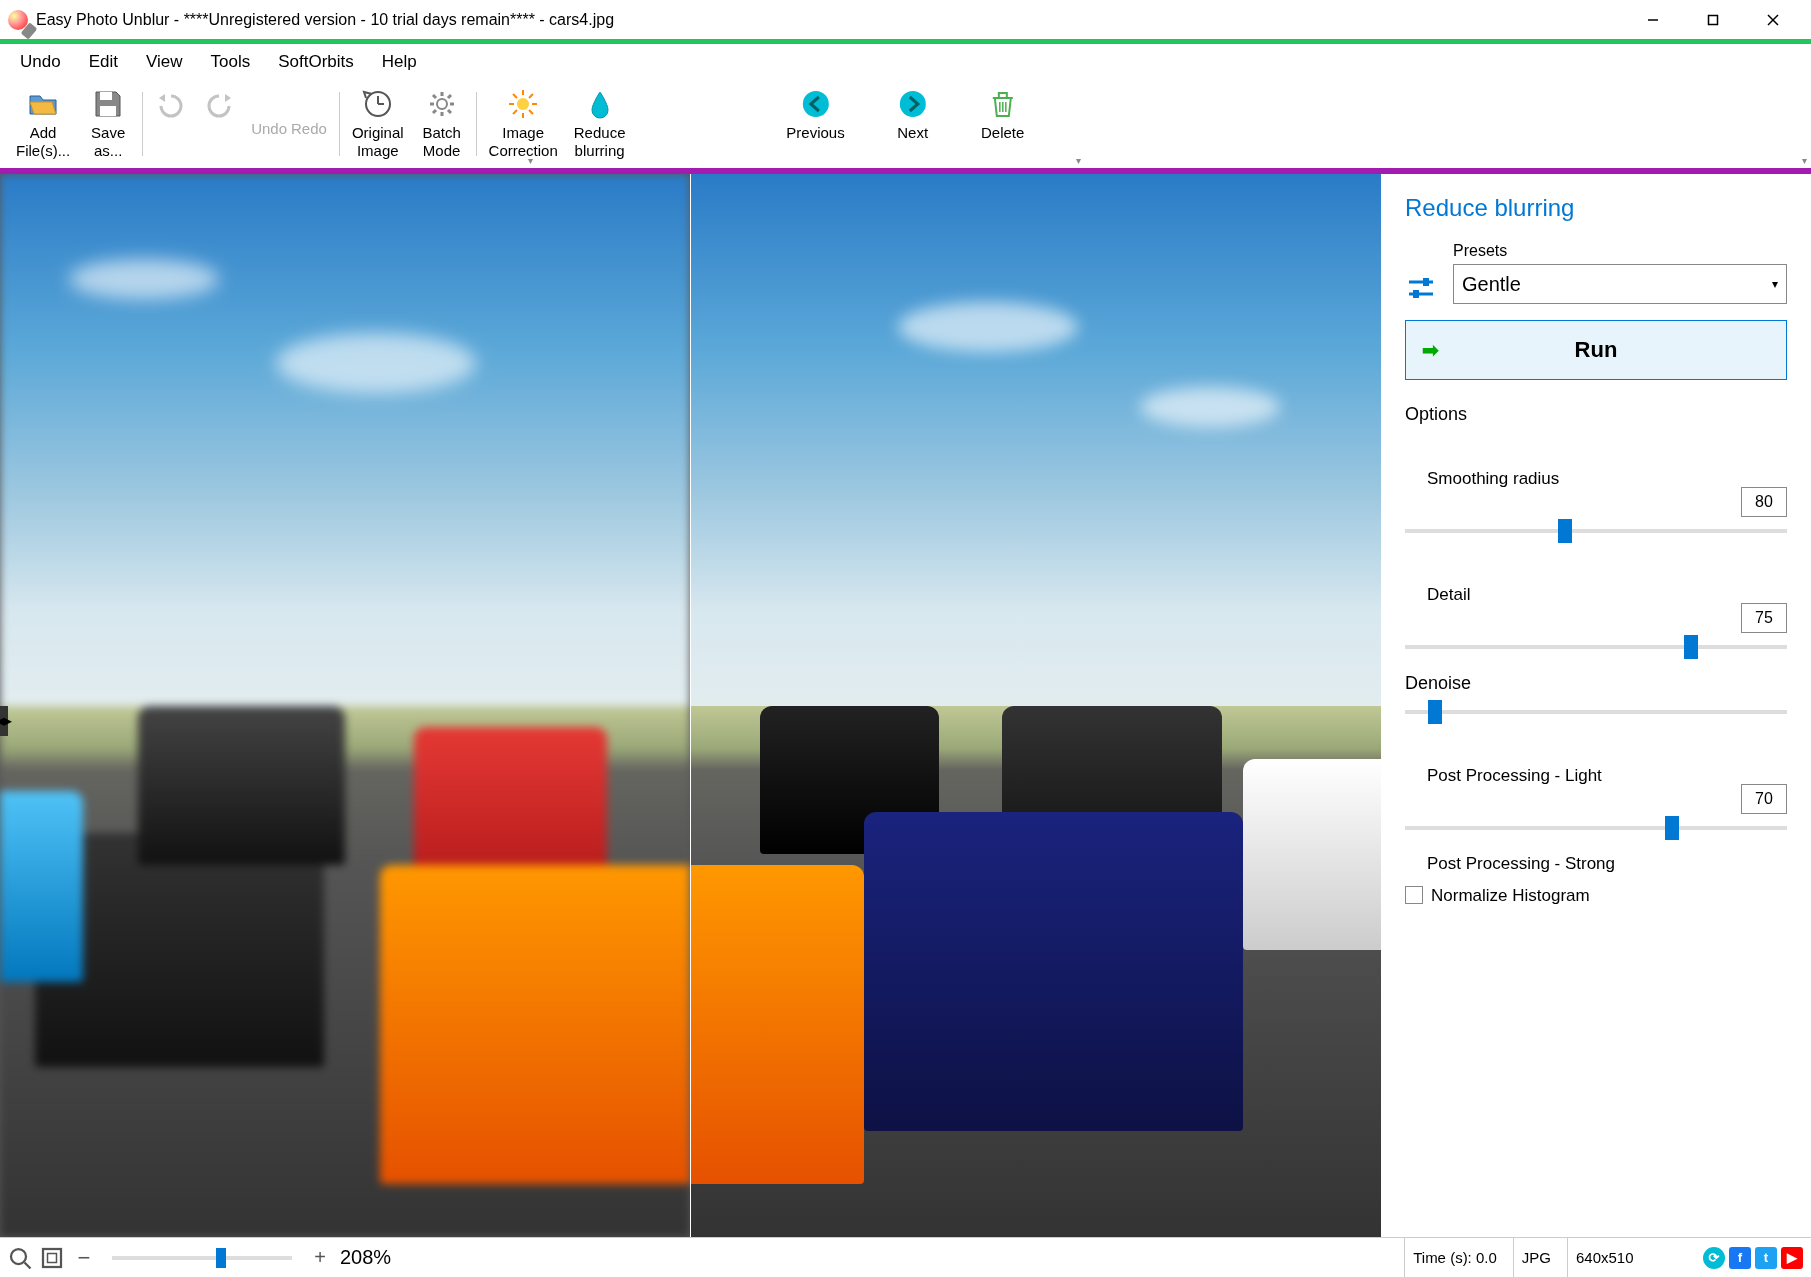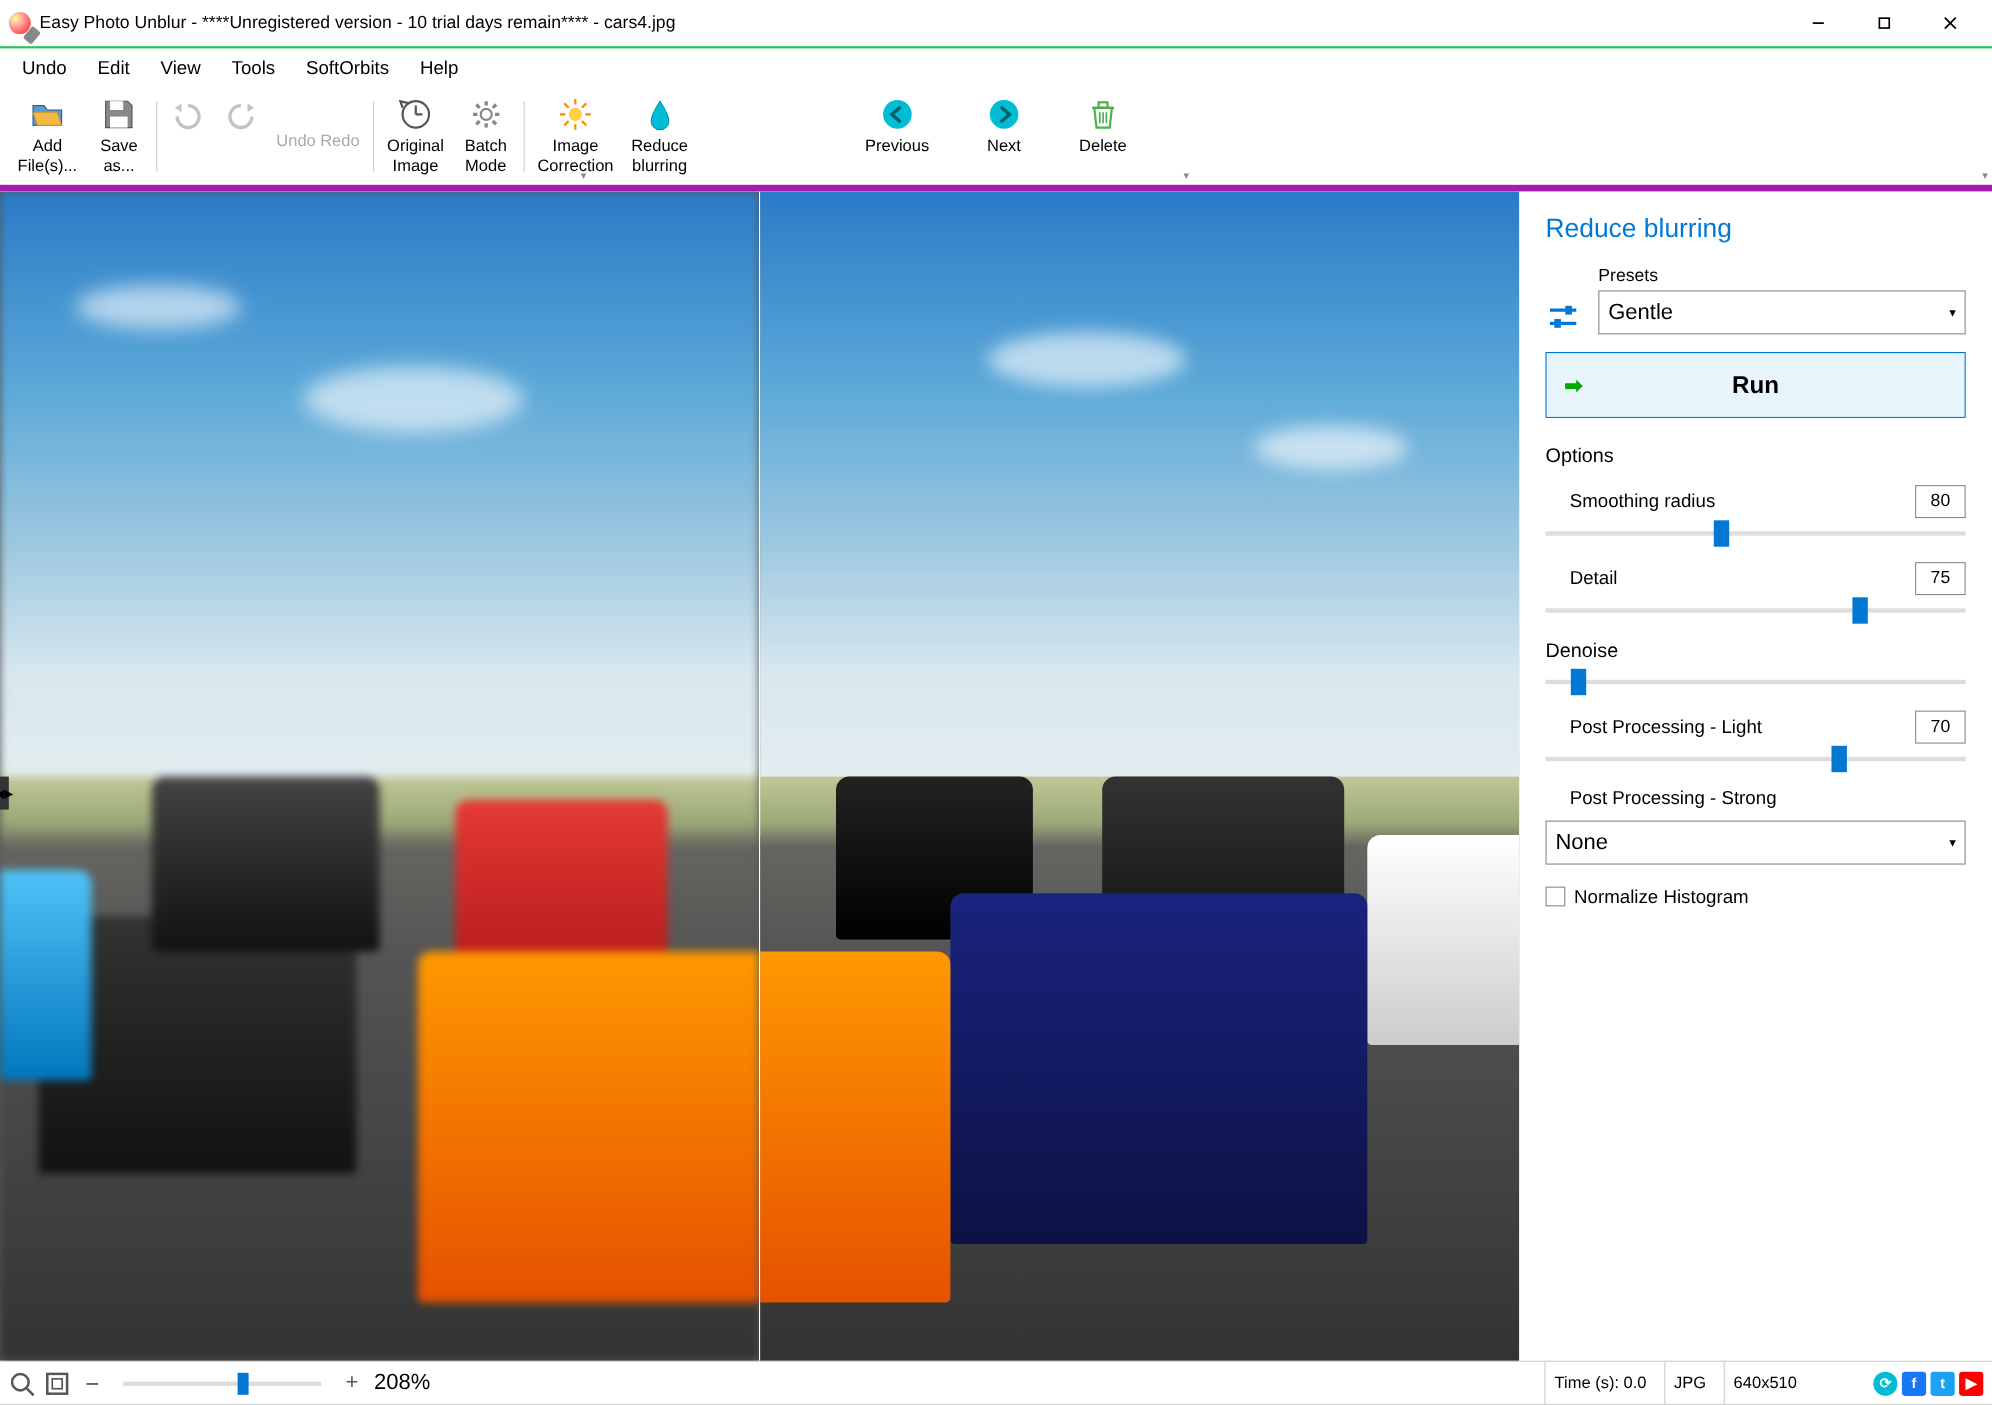--- a/index.html
+++ b/index.html
@@ -1,19 +1,19 @@
 <!DOCTYPE html>
 <html><head>
 <meta charset="utf-8">
 <style>
 * { box-sizing: border-box; margin: 0; padding: 0; font-family: 'Segoe UI', Tahoma, sans-serif; }
 body { background: #fff; width: 1811px; height: 1277px; overflow: hidden; display: flex; flex-direction: column; }
 
 
-.titlebar { height: 44px; display: flex; align-items: center; padding: 0 8px; border-bottom: 2px solid #22c55e; }
+.titlebar { height: 44px; display: flex; align-items: center; padding: 0 8px; border-bottom: 5px solid #22c55e; }
 .titlebar-icon { width: 20px; height: 20px; margin-right: 8px; background: radial-gradient(circle at 30% 30%, #ff9 0%, #f99 40%, #f55 70%); border-radius: 50%; position: relative; }
 .titlebar-icon::after { content: ''; position: absolute; width: 10px; height: 14px; background: #888; bottom: -8px; right: -6px; transform: rotate(40deg); border-radius: 2px; }
 .titlebar-text { font-size: 16px; color: #000; flex: 1; }
 .win-controls { display: flex; gap: 0; }
 .win-btn { width: 60px; height: 44px; display: flex; align-items: center; justify-content: center; cursor: pointer; }
 .win-btn svg { width: 14px; height: 14px; }
 
 
 .menubar { height: 36px; display: flex; align-items: center; padding: 0 8px; gap: 4px; }
 .menu-item { padding: 6px 12px; font-size: 17px; cursor: pointer; }
@@ -49,21 +49,21 @@
 .preset-ctrl { flex: 1; }
 .preset-label { font-size: 16px; margin-bottom: 4px; }
 .combo { width: 100%; height: 40px; border: 1px solid #888; padding: 0 28px 0 8px; font-size: 20px; background: #fff; position: relative; display: flex; align-items: center; }
 .combo::after { content: '▾'; position: absolute; right: 8px; font-size: 12px; }
 .run-btn { width: 100%; height: 60px; background: #e8f4fb; border: 1px solid #0078d4; display: flex; align-items: center; justify-content: center; font-size: 22px; font-weight: 600; cursor: pointer; margin-bottom: 24px; position: relative; }
 .run-btn .arrow { position: absolute; left: 16px; color: #0a0; font-size: 20px; }
 .section-label { font-size: 18px; margin-bottom: 16px; }
 .slider-group { margin-bottom: 24px; }
 .slider-header { display: flex; justify-content: space-between; align-items: center; margin-bottom: 8px; }
 .slider-label { font-size: 17px; margin-left: 22px; }
-.slider-value { width: 46px; height: 30px; border: 1px solid #888; text-align: center; font-size: 16px; }
+.slider-value { width: 46px; height: 30px; border: 1px solid #888; text-align: center; font-size: 16px; margin-top: 46px; }
 .slider-track { width: 100%; height: 4px; background: #ddd; position: relative; margin-top: 12px; }
 .slider-thumb { position: absolute; top: -10px; width: 14px; height: 24px; background: #0078d4; cursor: pointer; }
 .checkbox-row { display: flex; align-items: flex-start; gap: 8px; margin-top: 12px; }
 .checkbox { width: 18px; height: 18px; border: 1px solid #888; }
 
 
 .statusbar { height: 40px; border-top: 1px solid #ccc; display: flex; align-items: center; padding: 0 8px; gap: 8px; }
 .status-btn { width: 24px; height: 24px; display: flex; align-items: center; justify-content: center; cursor: pointer; }
 .zoom-slider { width: 180px; height: 4px; background: #ddd; position: relative; margin: 0 8px; }
 .zoom-thumb { position: absolute; top: -8px; width: 10px; height: 20px; background: #0078d4; }
@@ -331,23 +331,20 @@
       <div class="slider-header">
         <span class="slider-label">Post Processing - Light</span>
         <input class="slider-value" value="70" style="">
       </div>
       <div class="slider-track">
           <div class="slider-thumb" style="left:68%"></div>
         </div>
     </div>
 
     <div class="slider-label" style="margin-bottom:10px">Post Processing - Strong</div>
-    <div class="combo" style="margin-bottom:20px">
-        <span>None</span>
-      </div>
 
     <div class="checkbox-row">
       <div class="checkbox"></div>
       <span style="font-size:17px">Normalize Histogram</span>
     </div>
   </div>
 </div>
 
 <div class="statusbar">
   <div class="status-btn">

